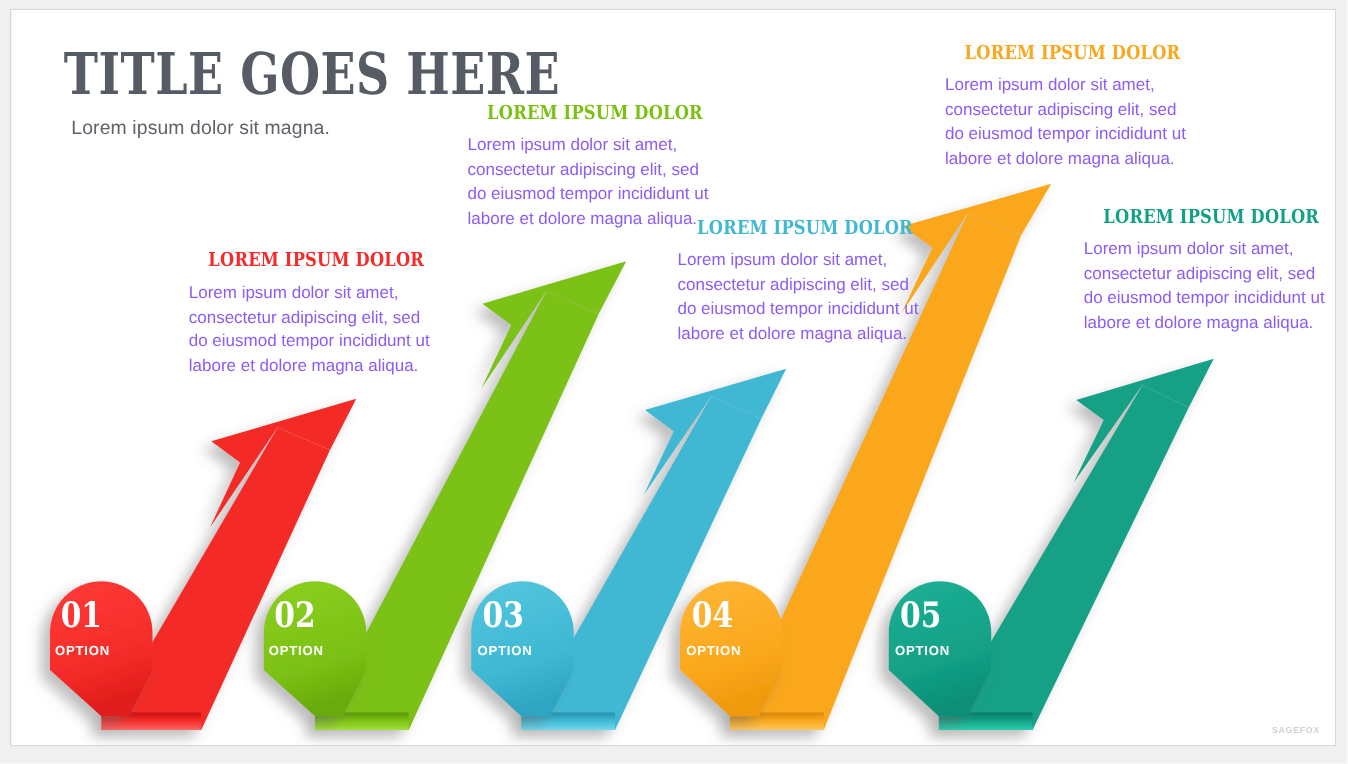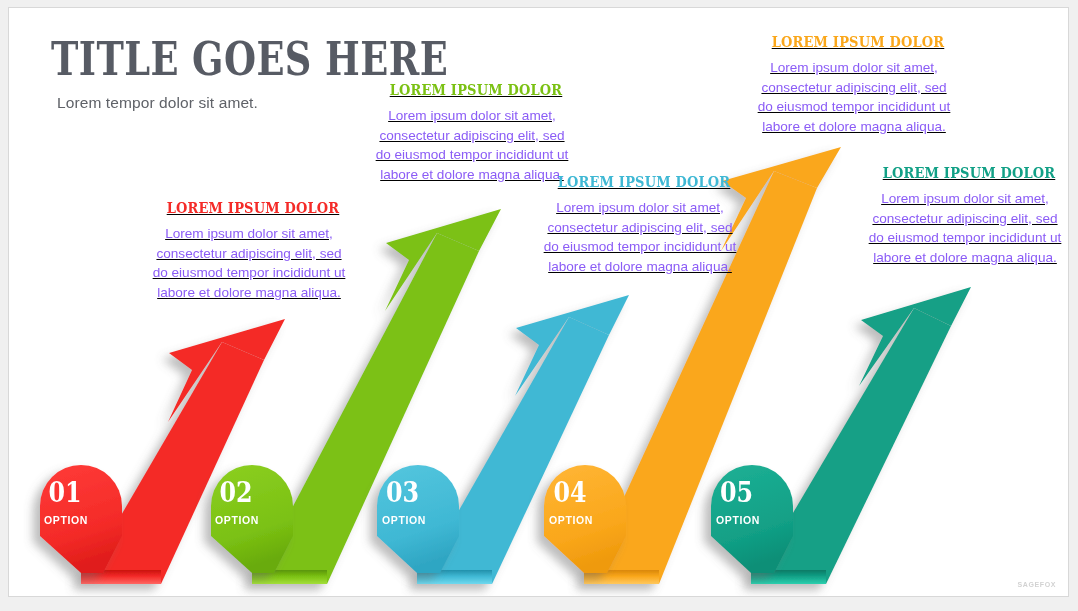--- a/index.html
+++ b/index.html
@@ -59,22 +59,20 @@
   .subtitle {
     margin: 10px 0 0 6px;
     font-size: 15.5px;
     color: #5f6268;
     letter-spacing: 0.1px;
   }
 
   
   .block {
     position: absolute;
-    text-align: center;
-    text-decoration: underline;
   }
   .block-heading {
     margin: 0 0 7px 0;
     font-family: "DejaVu Serif", serif;
     font-weight: bold;
     font-size: 15.5px;
     letter-spacing: 0.2px;
     transform: scaleX(0.84);
     white-space: nowrap;
   }
@@ -245,21 +243,21 @@
         <text x="562" y="516" fill="#ffffff" font-family="Liberation Sans, sans-serif" font-weight="bold" font-size="10.5" letter-spacing="0.6" text-anchor="middle">OPTION</text>
       </g>
       <g>
         <text x="728" y="494" fill="#ffffff" font-family="DejaVu Serif, serif" font-weight="bold" font-size="28" text-anchor="middle" transform="scale(0.85,1) translate(128,0)">05</text>
         <text x="729" y="516" fill="#ffffff" font-family="Liberation Sans, sans-serif" font-weight="bold" font-size="10.5" letter-spacing="0.6" text-anchor="middle">OPTION</text>
       </g>
     </svg>
 
     <div class="title-block">
       <h1 class="main-title">TITLE GOES HERE</h1>
-      <p class="subtitle">Lorem tempor dolor sit amet.</p>
+      <p class="subtitle">Lorem ipsum dolor sit magna.</p>
     </div>
 
     <div class="block" style="left:142px; top:190px; width:196px;">
       <div class="block-heading" style="color:#f42b28;">LOREM IPSUM DOLOR</div>
       <p class="block-body">Lorem ipsum dolor sit amet, consectetur adipiscing elit, sed do eiusmod tempor incididunt ut labore et dolore magna aliqua.</p>
     </div>
 
     <div class="block" style="left:365px; top:72px; width:196px;">
       <div class="block-heading" style="color:#7bc113;">LOREM IPSUM DOLOR</div>
       <p class="block-body">Lorem ipsum dolor sit amet, consectetur adipiscing elit, sed do eiusmod tempor incididunt ut labore et dolore magna aliqua.</p>

